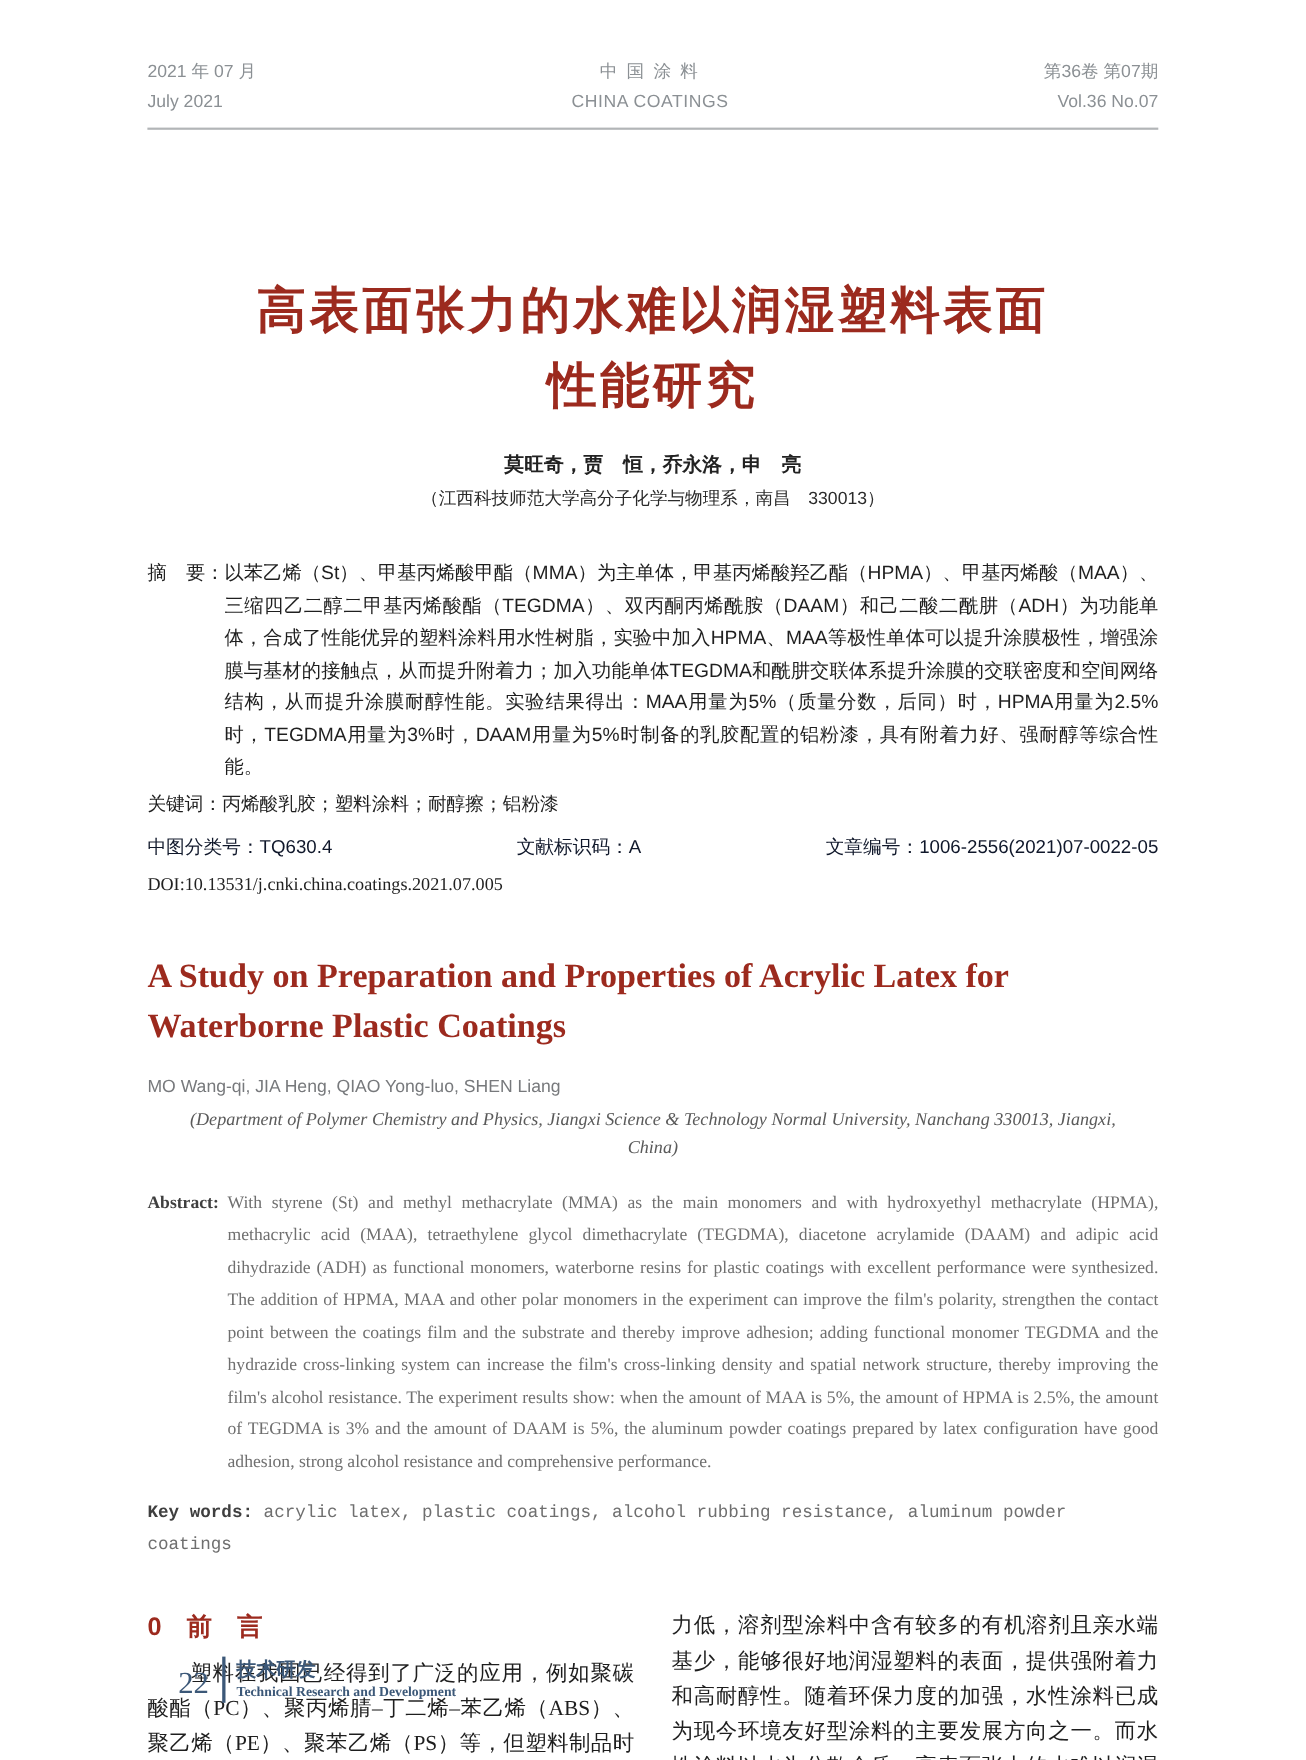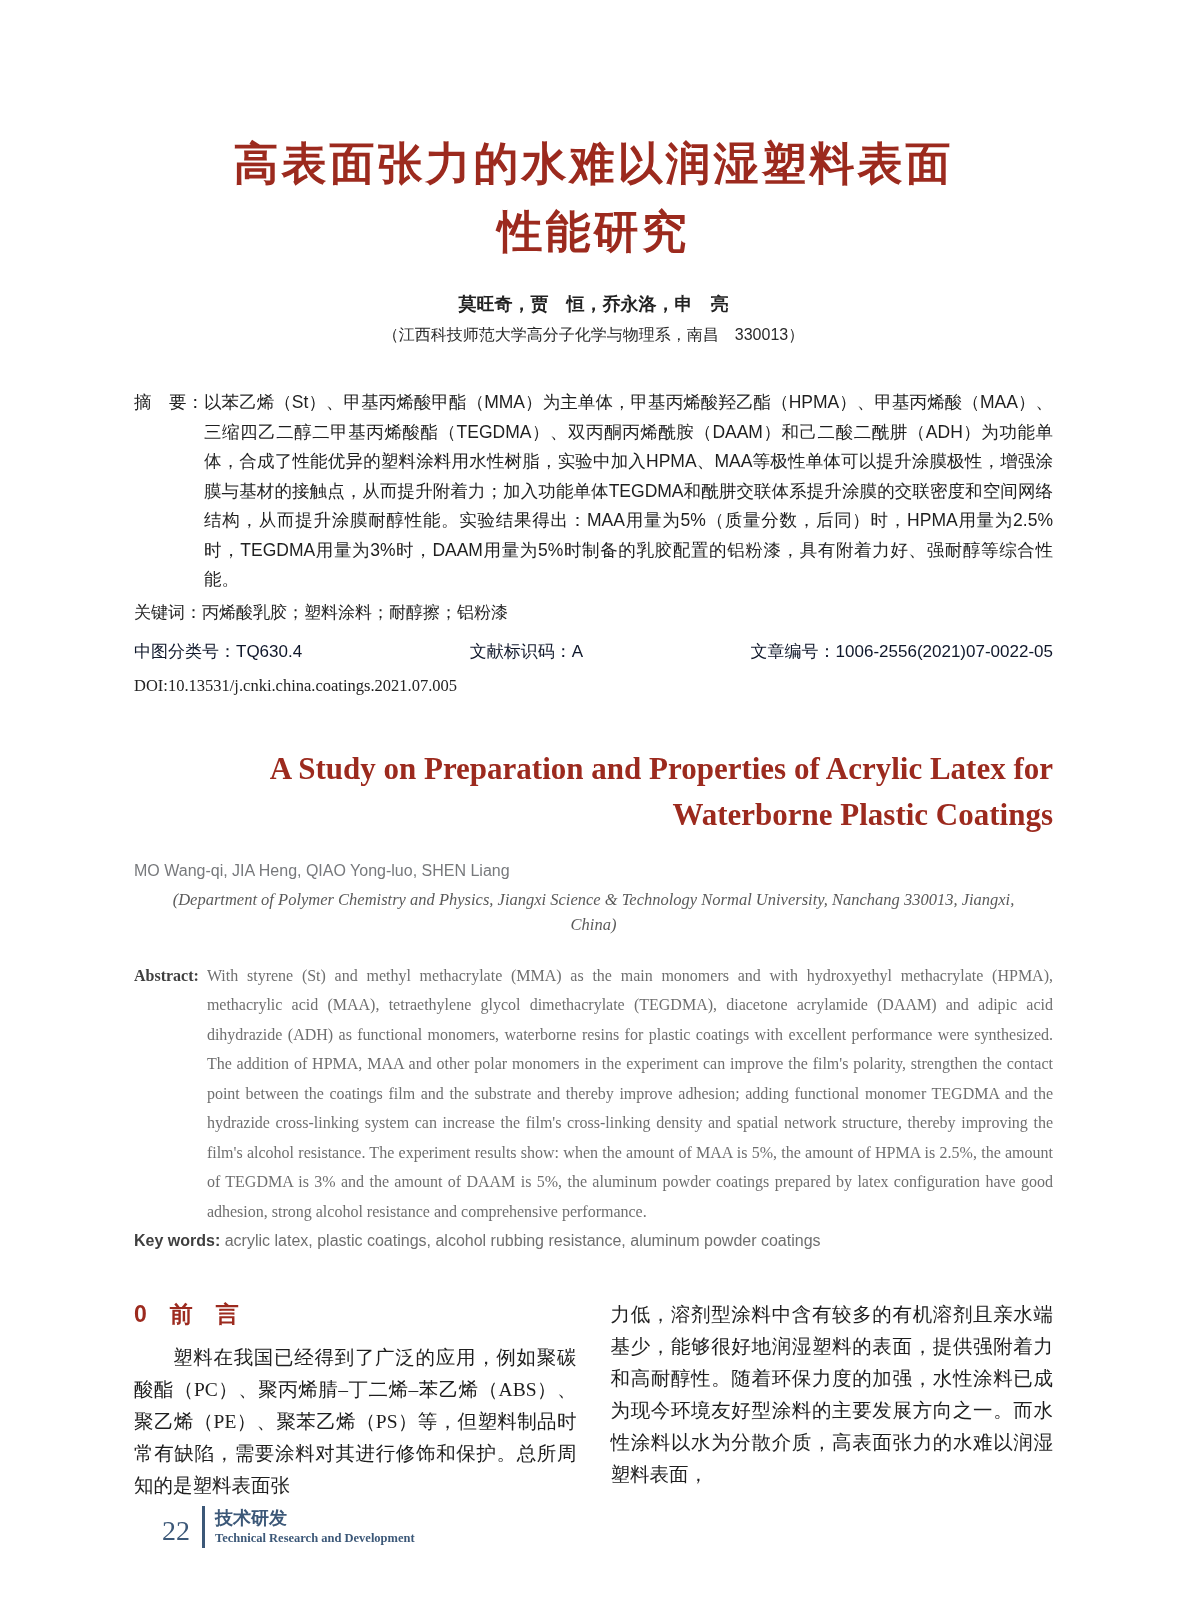--- a/index.html
+++ b/index.html
@@ -80,21 +80,21 @@
   }
   .doi-line {
     margin-top: 13px;
     font-size: 16.5px;
     color: #222222;
     font-family: "Liberation Serif", serif;
   }
   
   .title-en {
     margin-top: 50px;
-    text-align: right;
+    text-align: left;
     color: #9c2a1e;
     font-size: 31px;
     font-weight: 700;
     line-height: 46px;
     font-family: "Liberation Serif", serif;
   }
   .authors-en {
     margin-top: 24px;
     text-align: left;
     font-size: 16px;
@@ -120,25 +120,25 @@
   }
   .abstract-en .abs-label {
     flex: 0 0 auto;
     font-weight: 700;
     color: #3f3f3f;
     padding-right: 8px;
     white-space: pre;
   }
   .abstract-en .abs-text { flex: 1 1 auto; text-align: justify; }
   .keywords-en {
-    margin-top: 0;
+    margin-top: 17px;
     font-size: 16px;
     line-height: 29px;
     color: #6f6f6f;
-    font-family: Liberation Sans, sans-serif;
+    font-family: Liberation Mono, monospace;
   }
   .keywords-en .kw-label { font-weight: 700; color: #3f3f3f; }
   
   .body-cols {
     display: flex;
     gap: 34px;
     margin-top: 44px;
   }
   .body-col { flex: 1 1 0; }
   .sec-heading {
@@ -188,20 +188,34 @@
     font-weight: 700;
     font-family: "Liberation Serif", serif;
     line-height: 18px;
   }
 </style>
 </head>
 <body>
 
 <div class="page">
 
+  <header class="page-header">
+    <div class="h-col left">
+      <div>2021 年 07 月</div>
+      <div>July 2021</div>
+    </div>
+    <div class="h-col center">
+      <div>中 国 涂 料</div>
+      <div class="en">CHINA COATINGS</div>
+    </div>
+    <div class="h-col right">
+      <div>第36卷 第07期</div>
+      <div>Vol.36  No.07</div>
+    </div>
+  </header>
 
   <h1 class="title-cn">
     <span>高表面张力的水难以润湿塑料表面</span><br>
     <span>性能研究</span>
   </h1>
 
   <div class="authors-cn">莫旺奇，贾　恒，乔永洛，申　亮</div>
   <div class="affil-cn">（江西科技师范大学高分子化学与物理系，南昌　330013）</div>
 
   <div class="abstract-cn">

